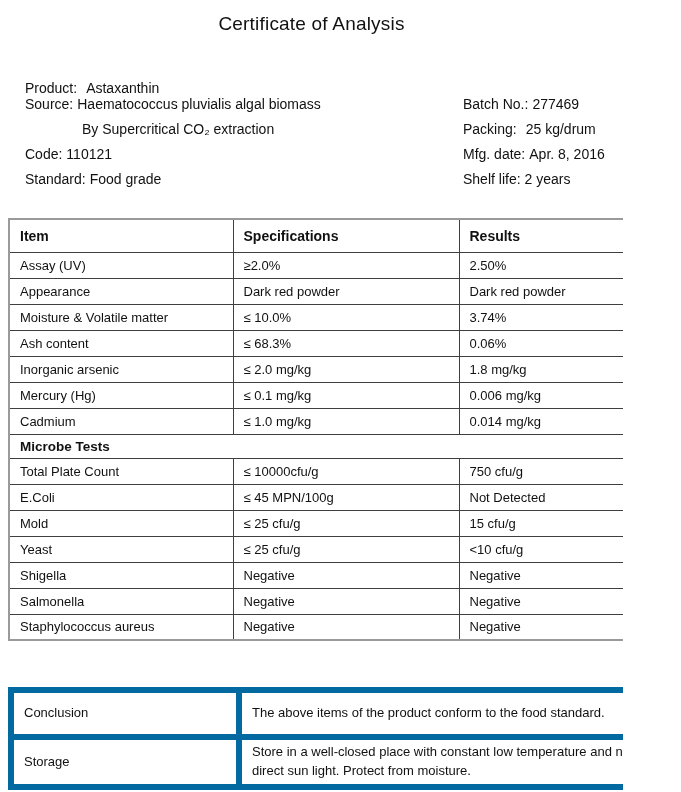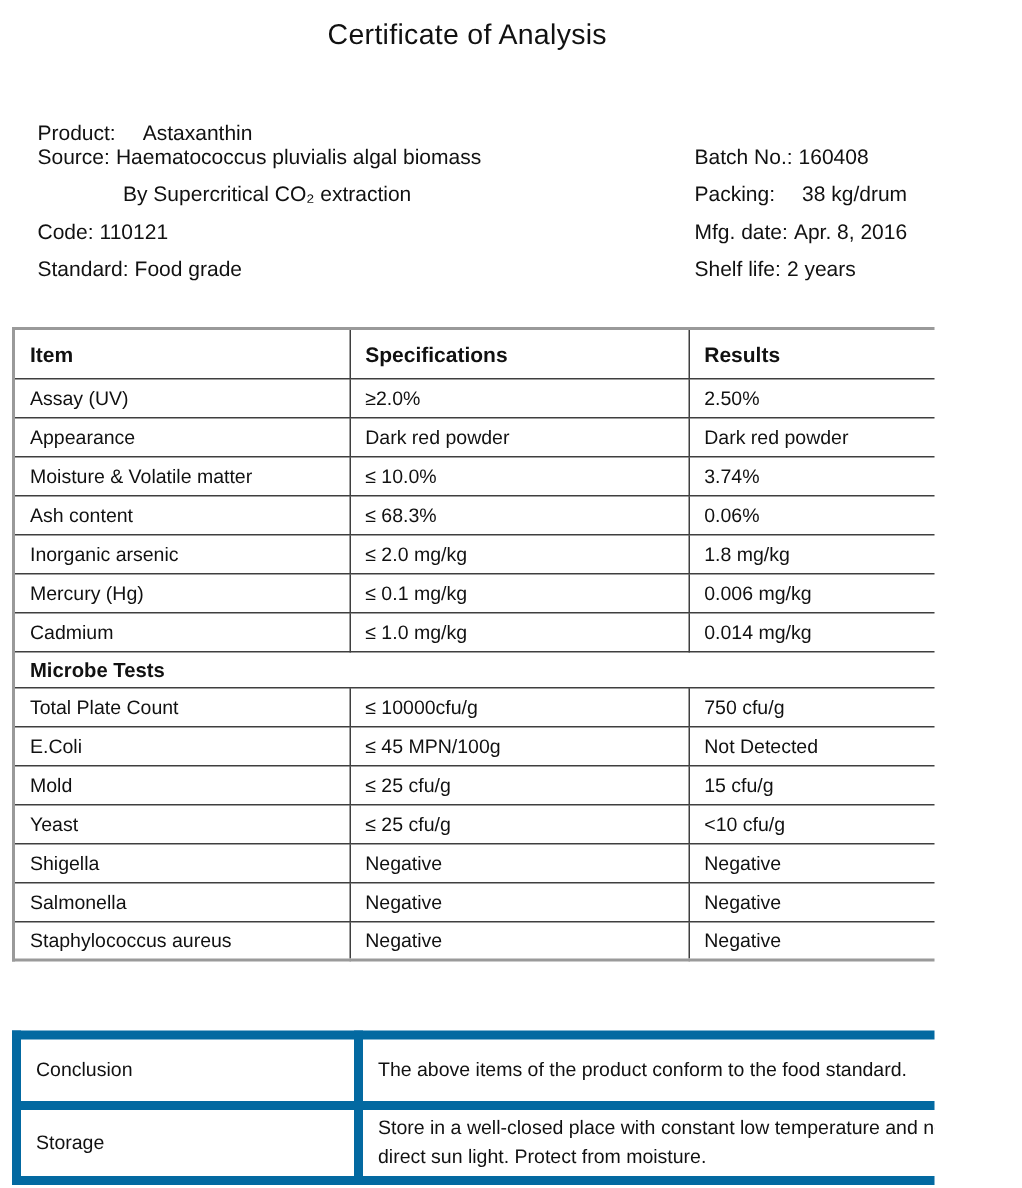--- a/index.html
+++ b/index.html
@@ -39,21 +39,21 @@
   }
   .info-right {
     position: absolute;
     left: 463px;
     top: 92px;
     font-size: 14px;
     line-height: 25px;
     white-space: nowrap;
   }
   .info-line .label { margin-right: 4px; }
-  .info-line.wide-gap .value { margin-left: 14px; }
+  .info-line.wide-gap .value { margin-left: 5px; }
   .info-line .indent { padding-left: 57px; display: inline-block; }
 
   table.coa-table {
     position: absolute;
     left: 8px;
     top: 218px;
     width: 665px;
     border-collapse: collapse;
     table-layout: fixed;
     border: 2px solid #9a9a9a;
@@ -117,24 +117,24 @@
     <div class="info-line">
       <span class="label">Code:</span><span class="value">110121</span>
     </div>
     <div class="info-line">
       <span class="label">Standard:</span><span class="value">Food grade</span>
     </div>
   </div>
 
   <div class="info-right">
     <div class="info-line">
-      <span class="label">Batch No.:</span><span class="value">160408</span>
+      <span class="label">Batch No.:</span><span class="value">277469</span>
     </div>
     <div class="info-line wide-gap">
-      <span class="label">Packing:</span><span class="value">38 kg/drum</span>
+      <span class="label">Packing:</span><span class="value">25 kg/drum</span>
     </div>
     <div class="info-line">
       <span class="label">Mfg. date:</span><span class="value">Apr. 8, 2016</span>
     </div>
     <div class="info-line">
       <span class="label">Shelf life:</span><span class="value">2 years</span>
     </div>
   </div>
 
   <table class="coa-table">

